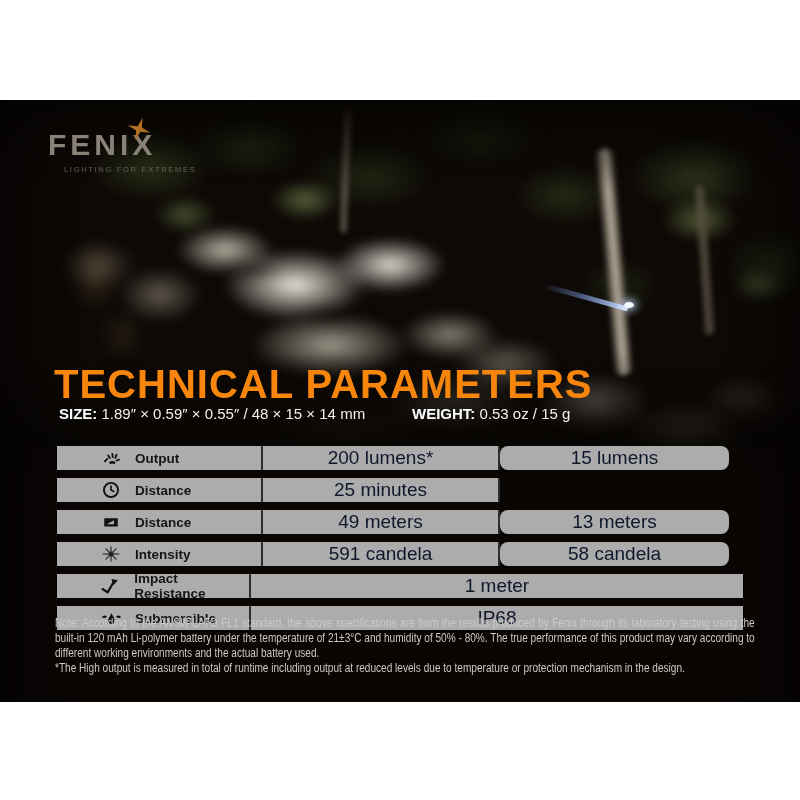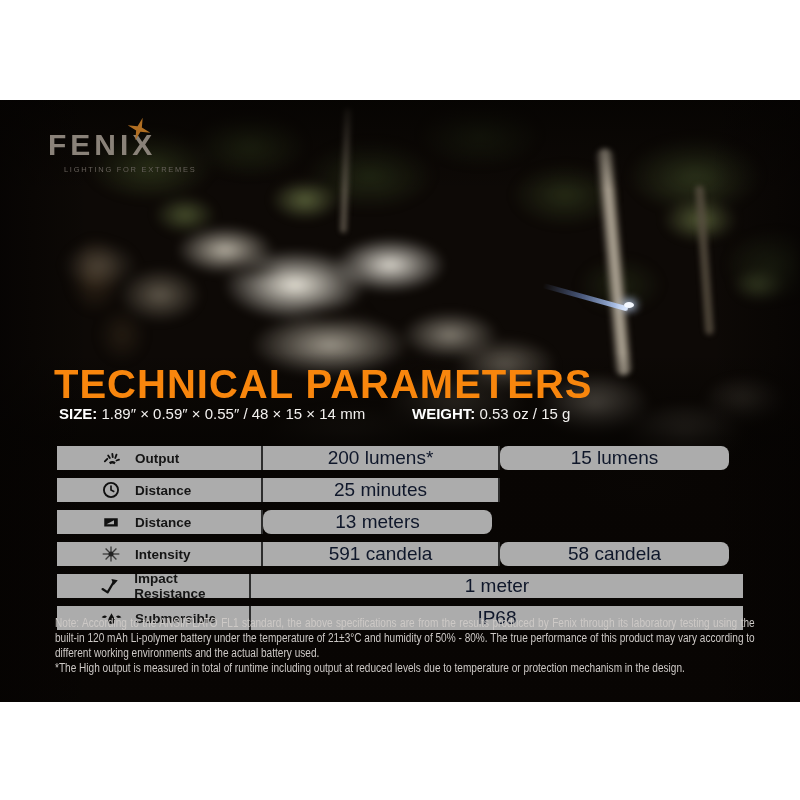--- a/index.html
+++ b/index.html
@@ -166,20 +166,21 @@
       <div class="trow">
         <div class="cell c1">
           <span class="icon">
             <svg width="20" height="18" viewBox="0 0 24 24">
               <rect x="3" y="7" width="18" height="11" fill="#101010"></rect>
               <polygon points="6,15 16,9.5 16,15" fill="#acacac"></polygon>
             </svg>
           </span>
           <span class="rlabel">Distance</span>
         </div>
+        <div class="cell c2 val">49 meters</div>
         <div class="cell c3 val">13 meters</div>
       </div>
 
       <div class="trow">
         <div class="cell c1">
           <span class="icon">
             <svg width="20" height="20" viewBox="0 0 24 24" stroke="#3c3c3c" stroke-width="1.6">
               <line x1="2" y1="12" x2="22" y2="12"></line>
                 <line x1="12" y1="3" x2="12" y2="21"></line>
               <line x1="5.5" y1="5.5" x2="18.5" y2="18.5"></line>

